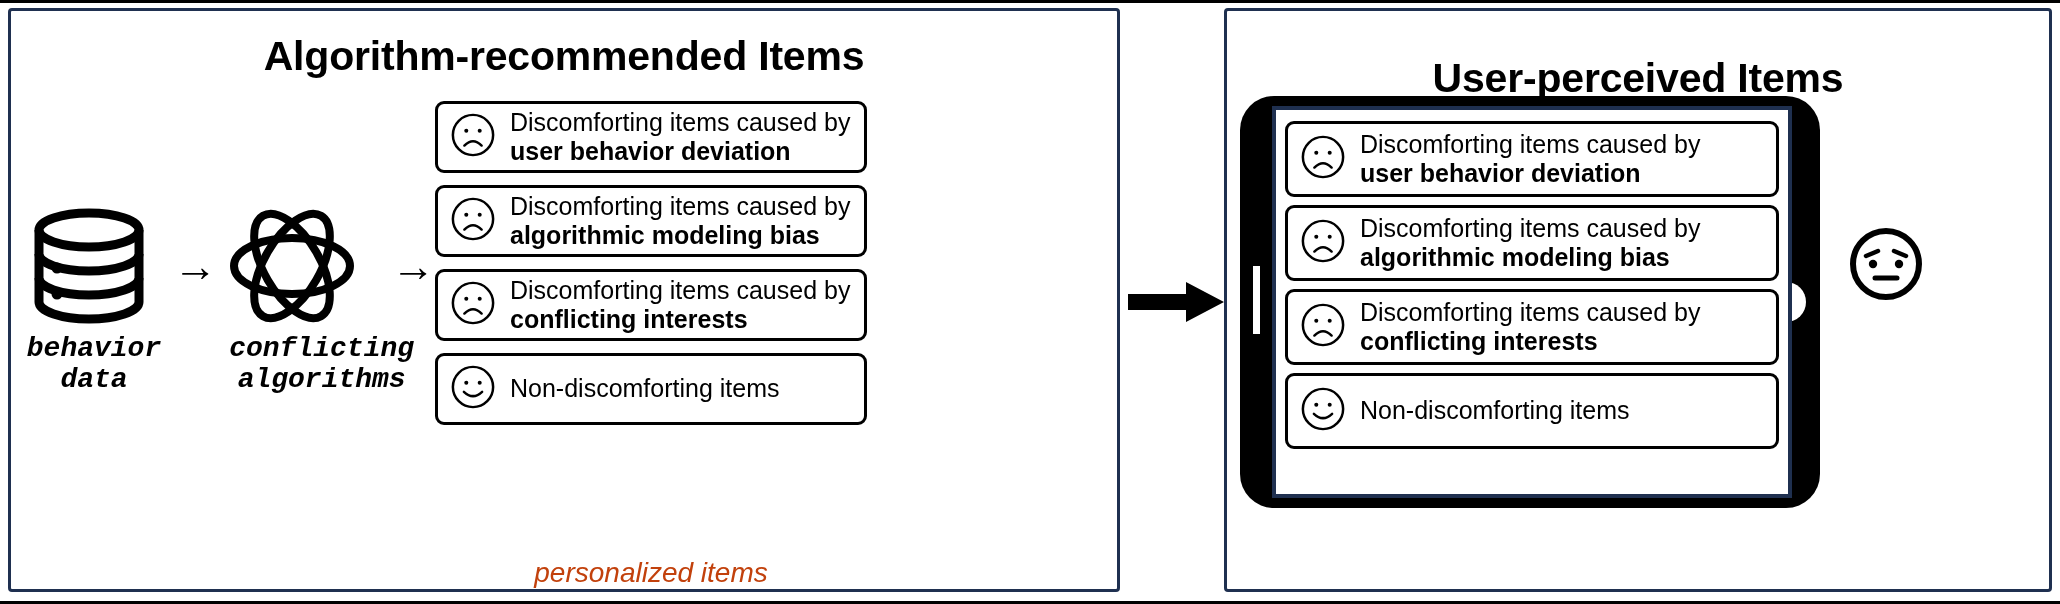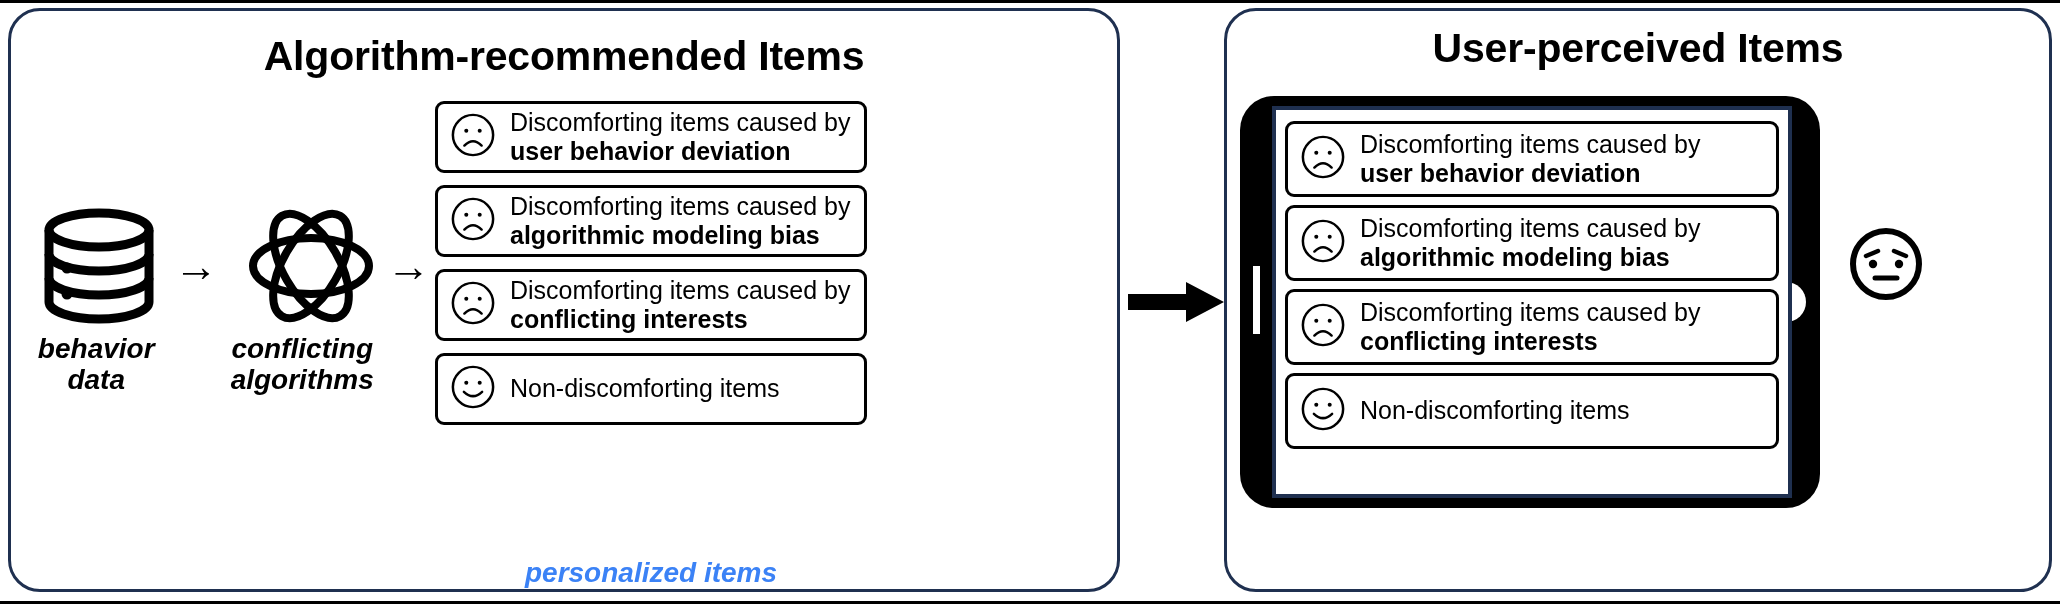--- a/index.html
+++ b/index.html
@@ -29,52 +29,53 @@
     height: 3px; background: #000000;
   }
   .rule-top { top: 0; }
   .rule-bottom { bottom: 0; }
 
   
   .panel {
     position: absolute;
     background: #ffffff;
     border: 3px solid #1f3050;
-    border-radius: 32px;
+    border-radius: 4px;
     box-sizing: border-box;
   }
   #panel-left  { left: 8px;   top: 8px;  width: 1112px; height: 584px; }
   #panel-right { left: 1224px; top: 8px; width: 828px;  height: 584px; }
 
   .panel-title {
     position: absolute;
     left: 0; width: 100%;
     text-align: center;
     font-weight: bold;
     color: #000000;
     letter-spacing: -0.2px;
   }
   #title-left  { top: 22px; font-size: 41px; }
-  #title-right { top: 14px; font-size: 41px; }
+  #title-right { top: 44px; font-size: 41px; }
 
   
   #pipeline {
     position: absolute;
     left: 20px; top: 196px;
     width: 400px; height: 210px;
     display: flex;
     align-items: flex-start;
     justify-content: center;
     gap: 12px;
   }
   .pipe-node {
     display: flex;
     flex-direction: column;
-    align-items: flex-end;
+    align-items: flex-start;
     width: 150px;
+    font-family: Liberation Mono, monospace;
   }
   .pipe-node .glyph {
     height: 118px;
     display: flex;
     align-items: center;
     justify-content: center;
   }
   .pipe-label {
     margin-top: 8px;
     font-size: 28px;
@@ -120,23 +121,23 @@
     font-size: 25px;
     line-height: 1.17;
     color: #000000;
   }
   .item-text .ln2 { font-weight: bold; display: block; }
   .item-text .ln1 { display: block; }
 
   .caption {
     position: absolute;
     font-size: 28px;
-    font-weight: bold;
+    font-weight: normal;
     font-style: italic;
-    color: #3b82f6;
+    color: #c2410c;
     text-align: center;
   }
   #caption-left  { left: 424px; top: 546px; width: 432px; }
   #caption-right { left: 1254px; top: 546px; width: 580px; }
 
   
   #big-arrow {
     position: absolute;
     left: 1128px; top: 282px;
     width: 96px; height: 40px;

